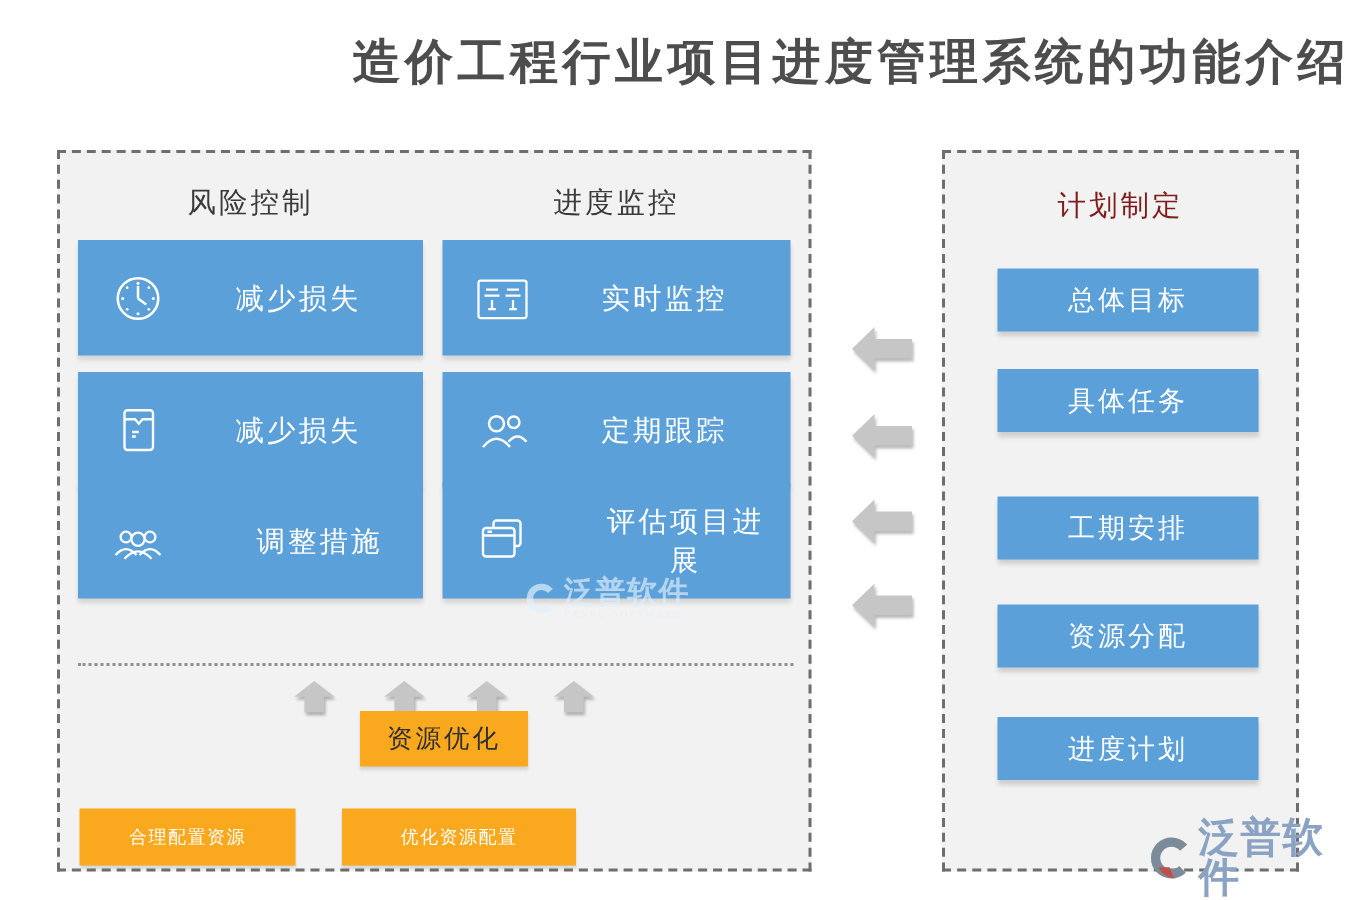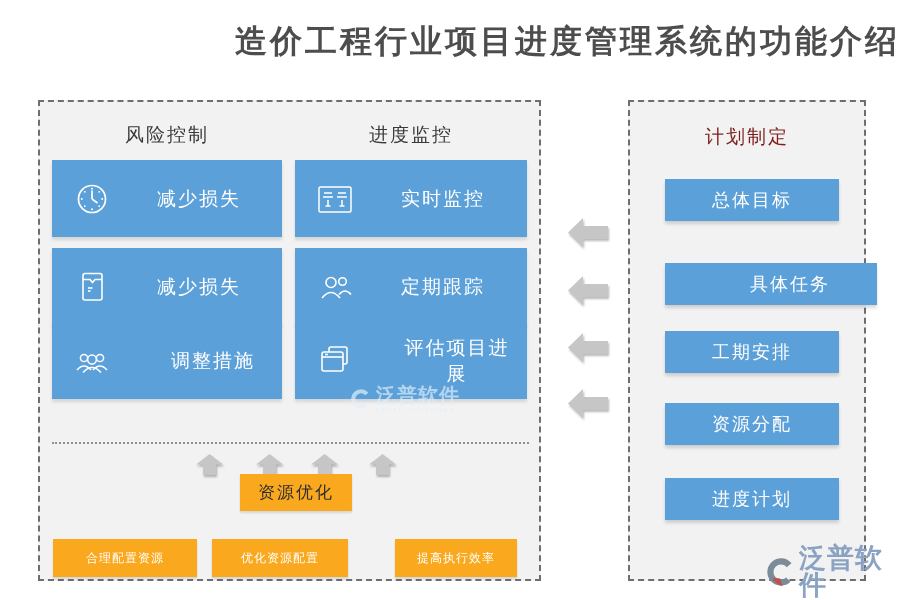--- a/index.html
+++ b/index.html
@@ -30,30 +30,30 @@
   .divider{position:absolute;left:12px;right:10px;top:340px;border-top:2px dotted #8f8f8f;}
 
   .up-arrow{position:absolute;top:352px;width:27px;height:21px;
             filter:drop-shadow(1px 2px 1px rgba(0,0,0,.28));}
   .ua1{left:156px;} .ua2{left:216px;} .ua3{left:271px;} .ua4{left:329px;}
 
   .orange-btn{position:absolute;background:#FAA81E;display:flex;align-items:center;justify-content:center;
               box-shadow:0 2px 2px rgba(0,0,0,.12);}
   .optimize{left:200px;top:372px;width:112px;height:37px;color:#2f2f2f;font-size:17px;letter-spacing:2px;}
   .bottom-btn{top:437px;height:38px;color:#fff;font-size:12px;letter-spacing:1px;}
-  .bb1{left:13px;width:144px;} .bb2{left:172px;width:136px;} .bb3{left:355px;width:122px;}
+  .bb1{left:13px;width:144px;} .bb2{left:188px;width:156px;} .bb3{left:355px;width:122px;}
 
   .left-arrow{position:absolute;left:568px;width:40px;height:29px;
               filter:drop-shadow(1px 2px 1px rgba(0,0,0,.28));}
   .la1{top:218px;} .la2{top:276px;} .la3{top:333px;} .la4{top:389px;}
 
   .plan-btn{position:absolute;left:35px;width:174px;height:42px;background:#5BA0D8;color:#fff;
             display:flex;align-items:center;justify-content:center;font-size:18px;letter-spacing:2px;
             box-shadow:0 3px 3px rgba(0,0,0,.15);}
-  .pb1{top:77px;} .pb2{top:161px;padding-left:38px;} .pb3{top:229px;} .pb4{top:301px;} .pb5{top:376px;}
+  .pb1{top:77px;} .pb2{top:144px;} .pb3{top:229px;} .pb4{top:301px;} .pb5{top:376px;}
 
   .wm-mid{position:absolute;left:348px;top:383px;display:flex;align-items:center;gap:4px;
           opacity:.68;pointer-events:none;}
   .wm-mid .wm-txt{display:flex;flex-direction:column;line-height:1;}
   .wm-mid .wm-brand{font-size:20px;font-weight:bold;color:#ddeefb;letter-spacing:1px;}
   .wm-mid .wm-sub{font-size:6.5px;color:#ddeefb;letter-spacing:1.6px;margin-top:2px;}
 
   .logo{position:absolute;left:766px;top:545px;width:138px;display:flex;flex-direction:column;align-items:center;}
   .logo-row{display:flex;align-items:center;gap:3px;}
   .logo-brand{font-size:27px;font-weight:bold;color:#8BA3C2;letter-spacing:1px;line-height:1;}
@@ -169,21 +169,20 @@
         <polygon points="13.5,0 27,10.5 20,10.5 20,21 7,21 7,10.5 0,10.5" fill="#c6c6c6"></polygon>
       </svg>
     <svg class="up-arrow ua4" viewBox="0 0 27 21">
         <polygon points="13.5,0 27,10.5 20,10.5 20,21 7,21 7,10.5 0,10.5" fill="#c6c6c6"></polygon>
       </svg>
 
     <div class="orange-btn optimize">资源优化</div>
 
     <div class="orange-btn bottom-btn bb1">合理配置资源</div>
     <div class="orange-btn bottom-btn bb2">优化资源配置</div>
-    <div class="orange-btn bottom-btn bb3">提高执行效率</div>
 
     <div class="wm-mid" style="left:310px;top:283px;">
       <svg width="22" height="22" viewBox="0 0 34 34">
         <circle cx="17" cy="17" r="12" fill="none" stroke="#e3f0fb" stroke-width="6.5" stroke-dasharray="57 19" transform="rotate(46 17 17)"></circle>
         <path d="M8,24 Q12,31 19,32 L16,24 Z" fill="#e3f0fb"></path>
       </svg>
       <span class="wm-txt">
         <span class="wm-brand">泛普软件</span>
         <span class="wm-sub">FANPU SOFTWARE</span>
       </span>

